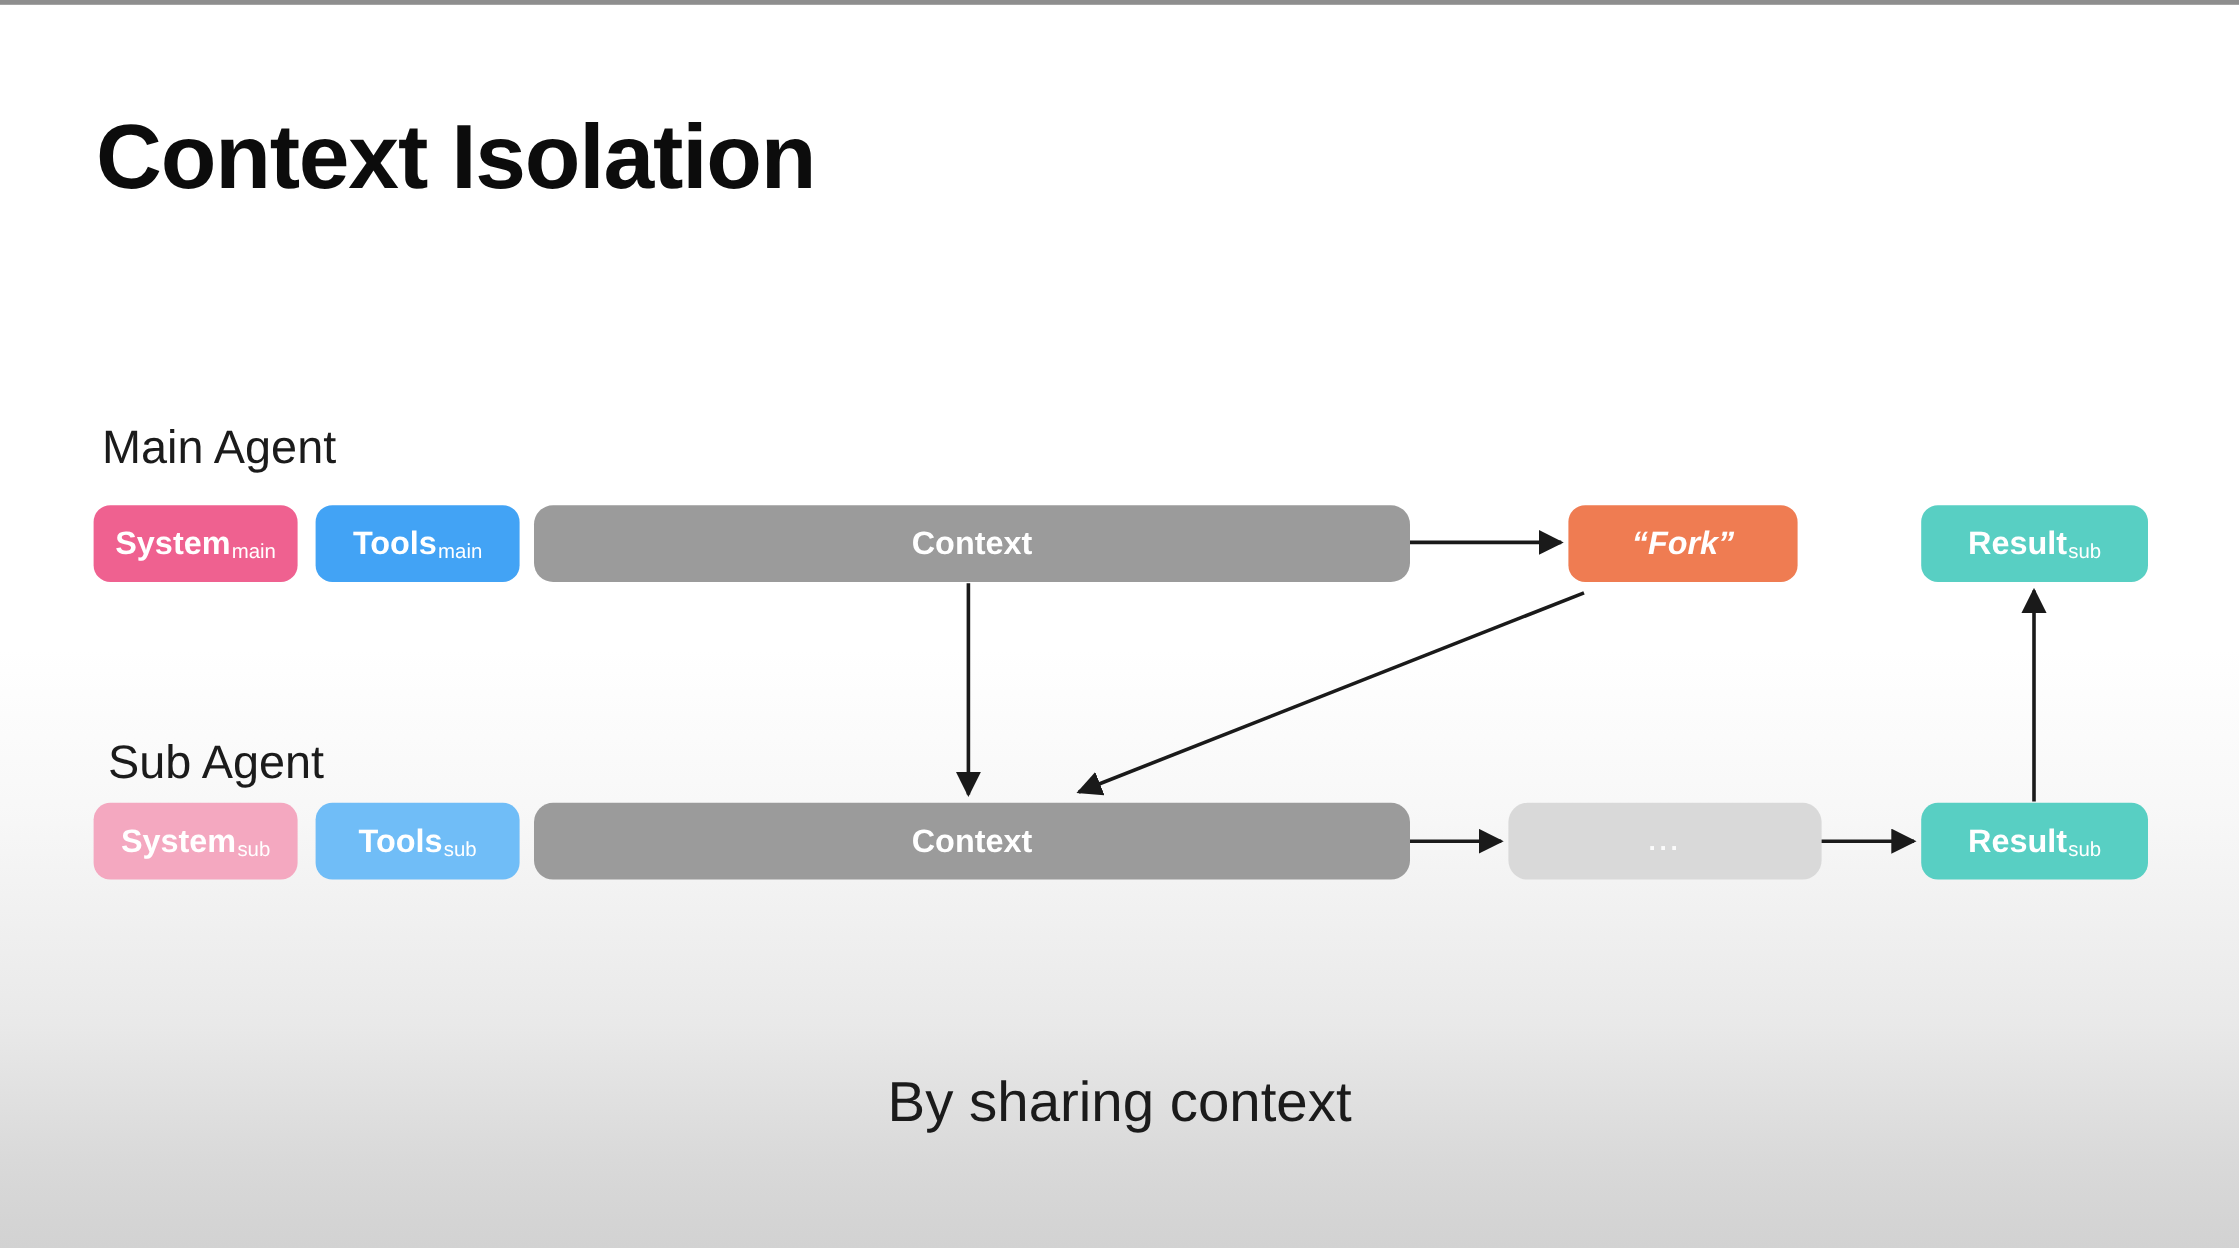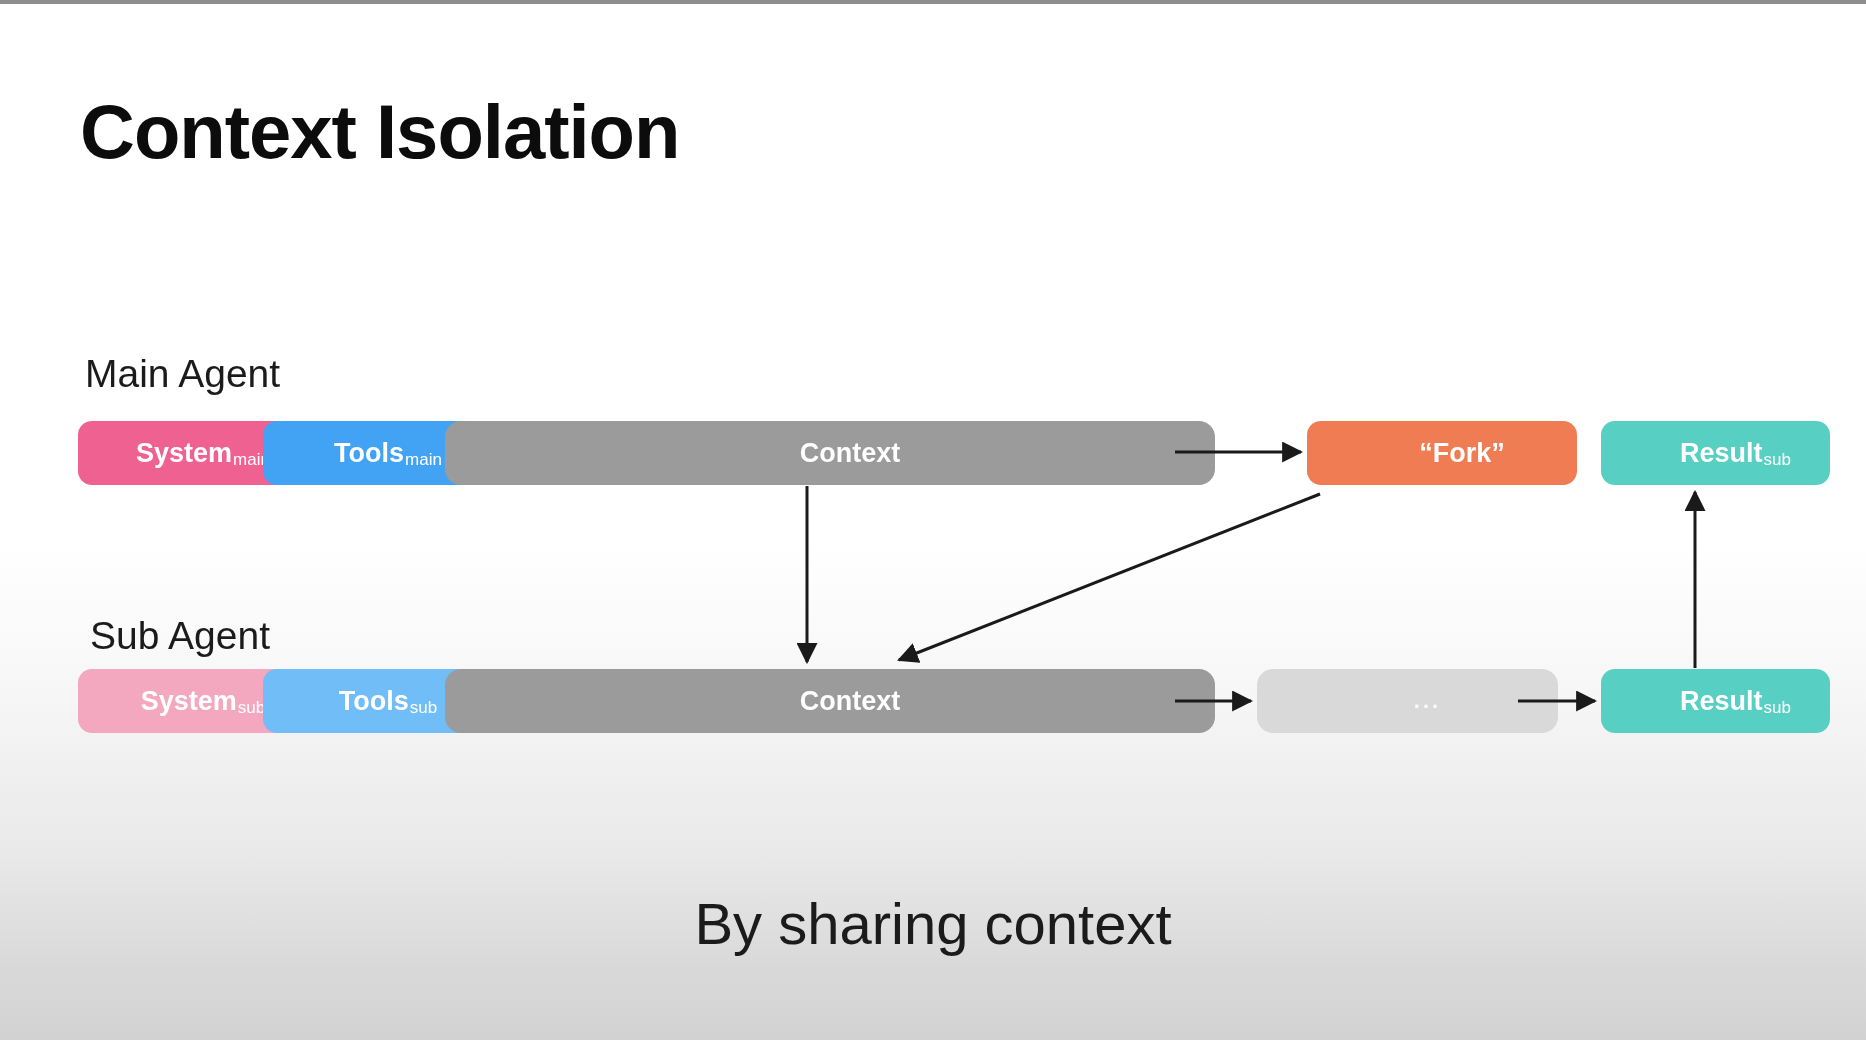--- a/index.html
+++ b/index.html
@@ -27,43 +27,42 @@
   }
   .row-label.main { left: 85px; top: 352px; }
   .row-label.sub  { left: 90px; top: 614px; }
   .box {
     position: absolute;
     height: 64px;
     border-radius: 14px;
     display: flex; align-items: center; justify-content: center;
     color: #ffffff; font-weight: 700; font-size: 27px;
     white-space: nowrap;
-    padding-left: 40px;
   }
   .subscript {
     font-size: 17px; font-weight: 400;
     position: relative; top: 7px; margin-left: 1px;
   }
   
   .b-system-main  { left: 78px;   top: 421px; width: 170px; }
   .b-tools-main   { left: 263px;  top: 421px; width: 170px; }
   .b-context-main { left: 445px;  top: 421px; width: 730px; border-radius: 16px; }
-  .b-fork         { left: 1307px; top: 421px; width: 230px; }
+  .b-fork         { left: 1307px; top: 421px; width: 191px; font-style: italic; }
   .b-result-top   { left: 1601px; top: 421px; width: 189px; }
   
   .b-system-sub   { left: 78px;   top: 669px; width: 170px; }
   .b-tools-sub    { left: 263px;  top: 669px; width: 170px; }
   .b-context-sub  { left: 445px;  top: 669px; width: 730px; border-radius: 16px; }
   .b-ellipsis     { left: 1257px; top: 669px; width: 261px; border-radius: 16px;
                     color: #fbfbfb; font-size: 22px; letter-spacing: 3px; }
   .b-result-bottom{ left: 1601px; top: 669px; width: 189px; }
   .caption {
     position: absolute; left: 0; top: 890px; width: 1866px;
     text-align: center;
-    font-size: 58px; color: #1b1b1b; font-weight: 400;
+    font-size: 47px; color: #1b1b1b; font-weight: 400;
   }
   svg.arrows {
     position: absolute; left: 0; top: 0;
     width: 1866px; height: 1040px;
     pointer-events: none;
   }
   svg.arrows path.shaft { stroke: var(--arrow, #1a1a1a); stroke-width: 3; fill: none; }
   svg.arrows marker path { fill: var(--arrow, #1a1a1a); }
 </style>
 </head>

